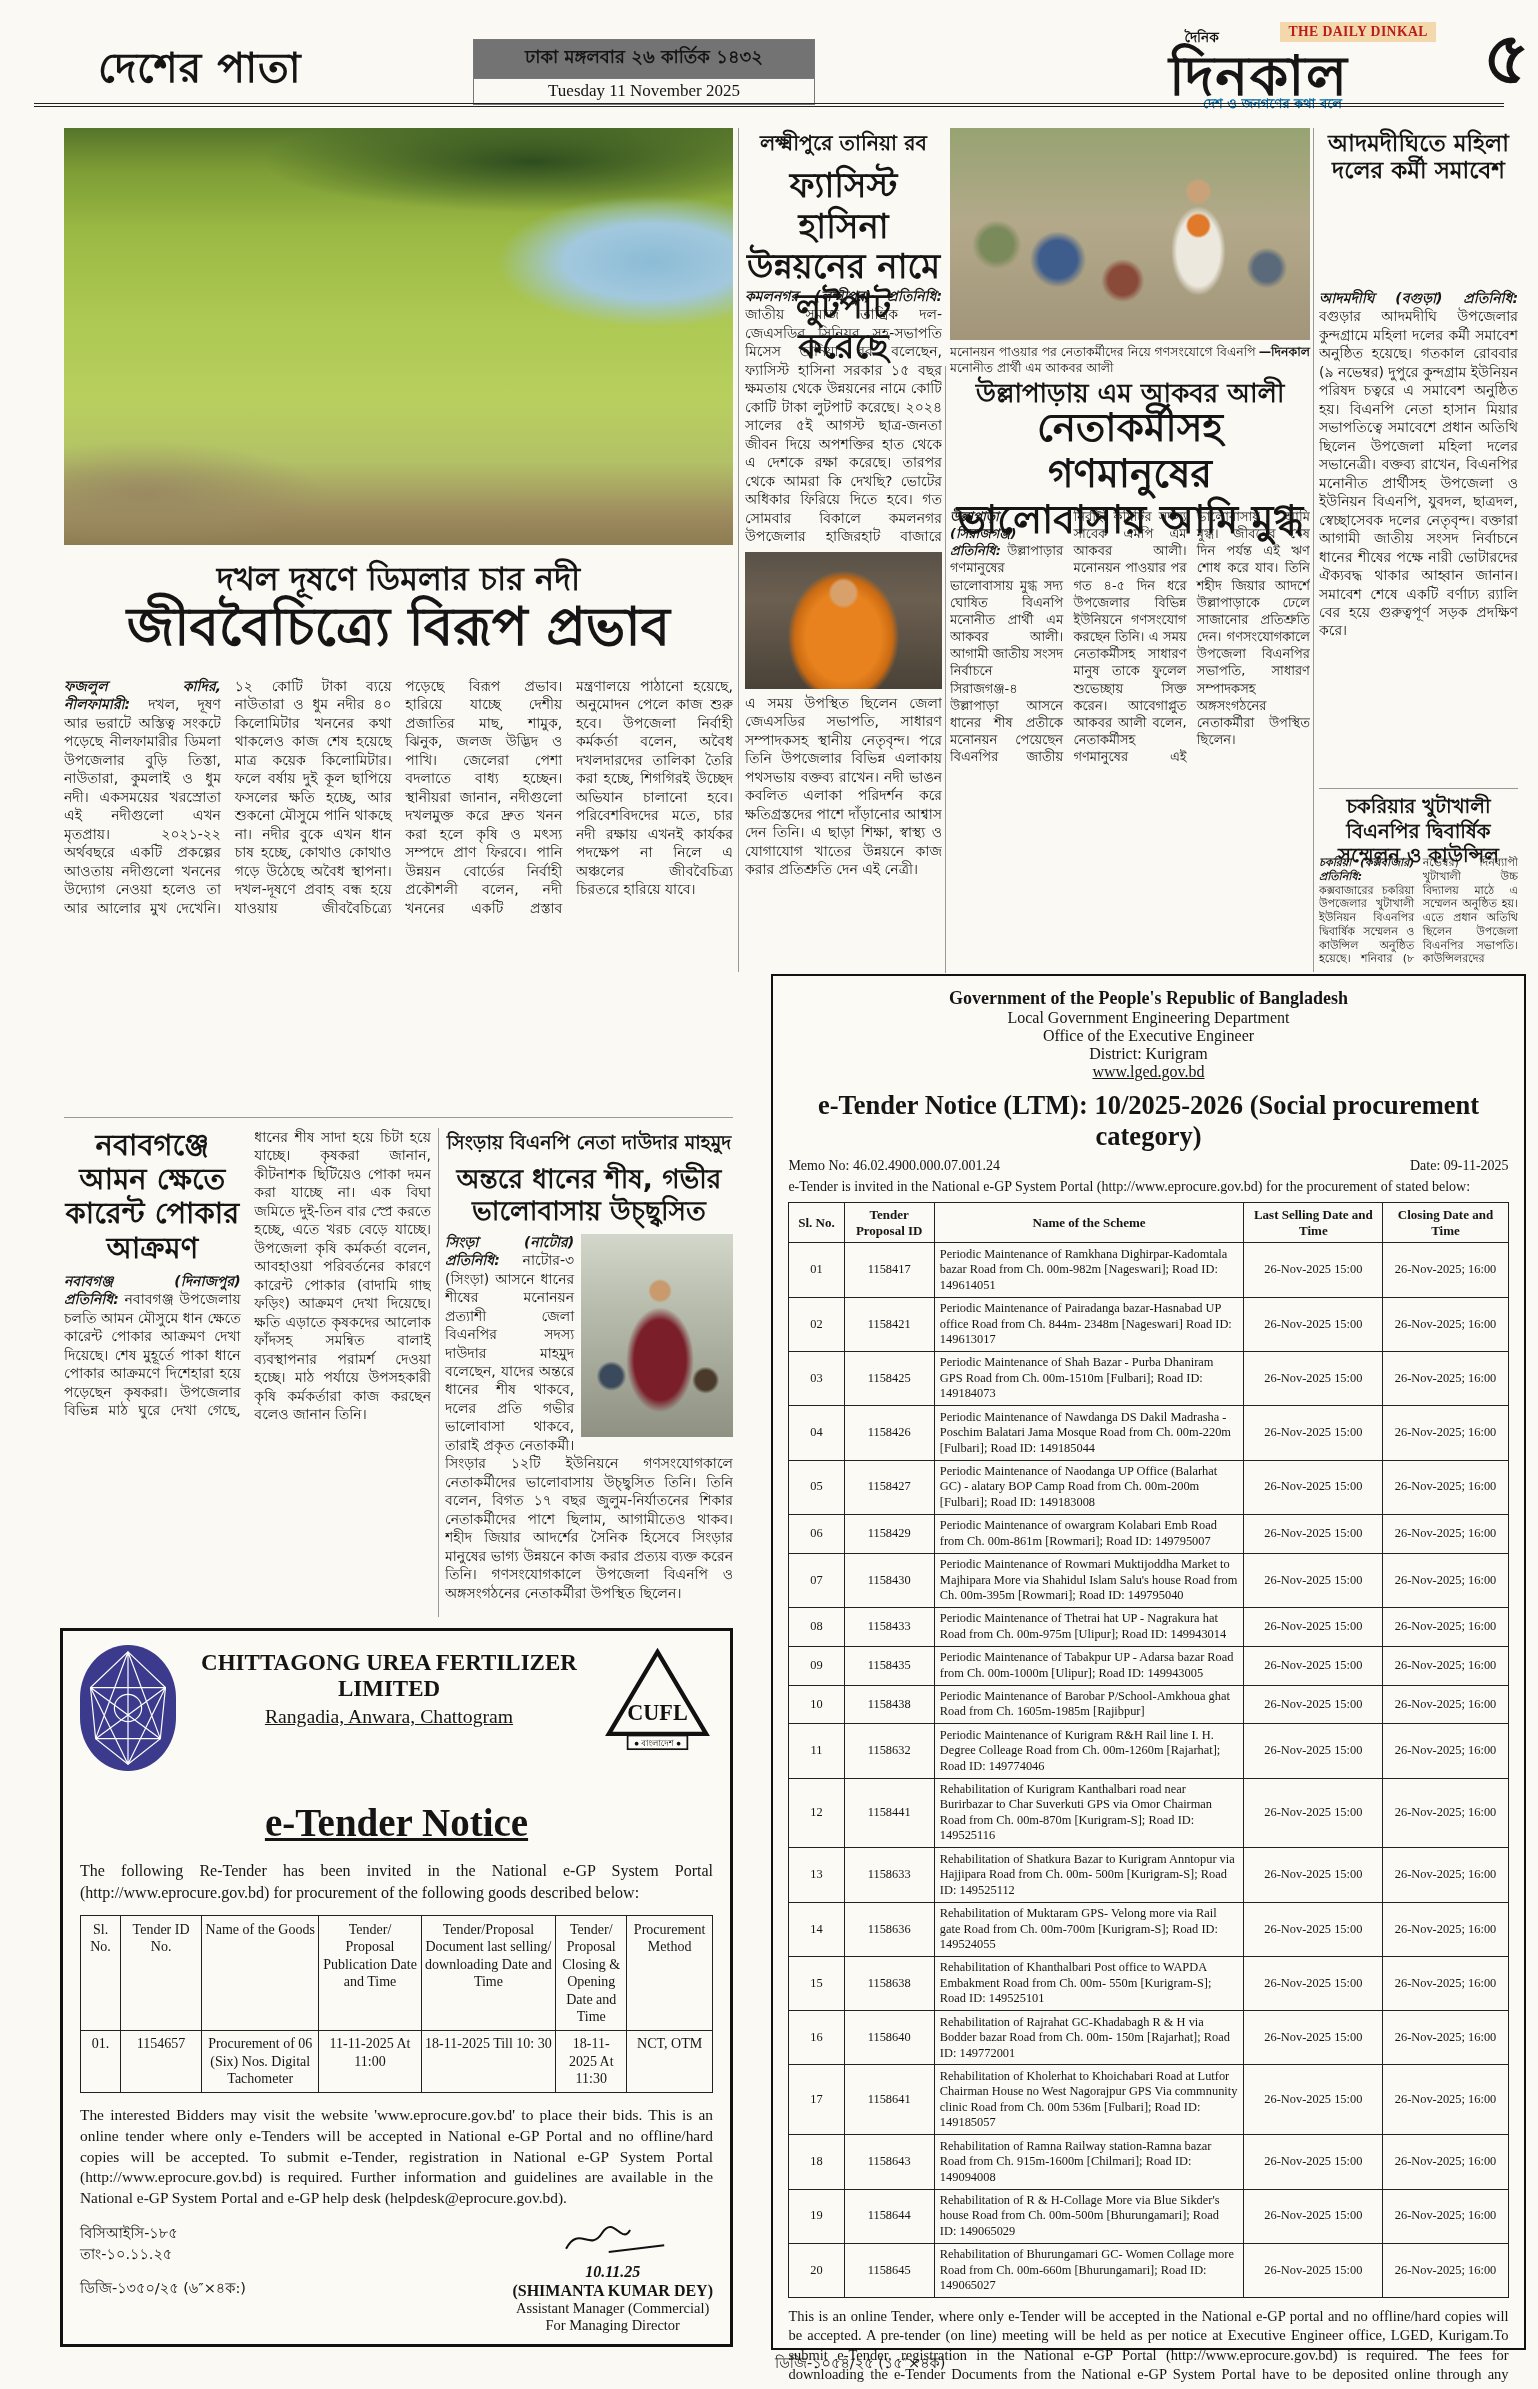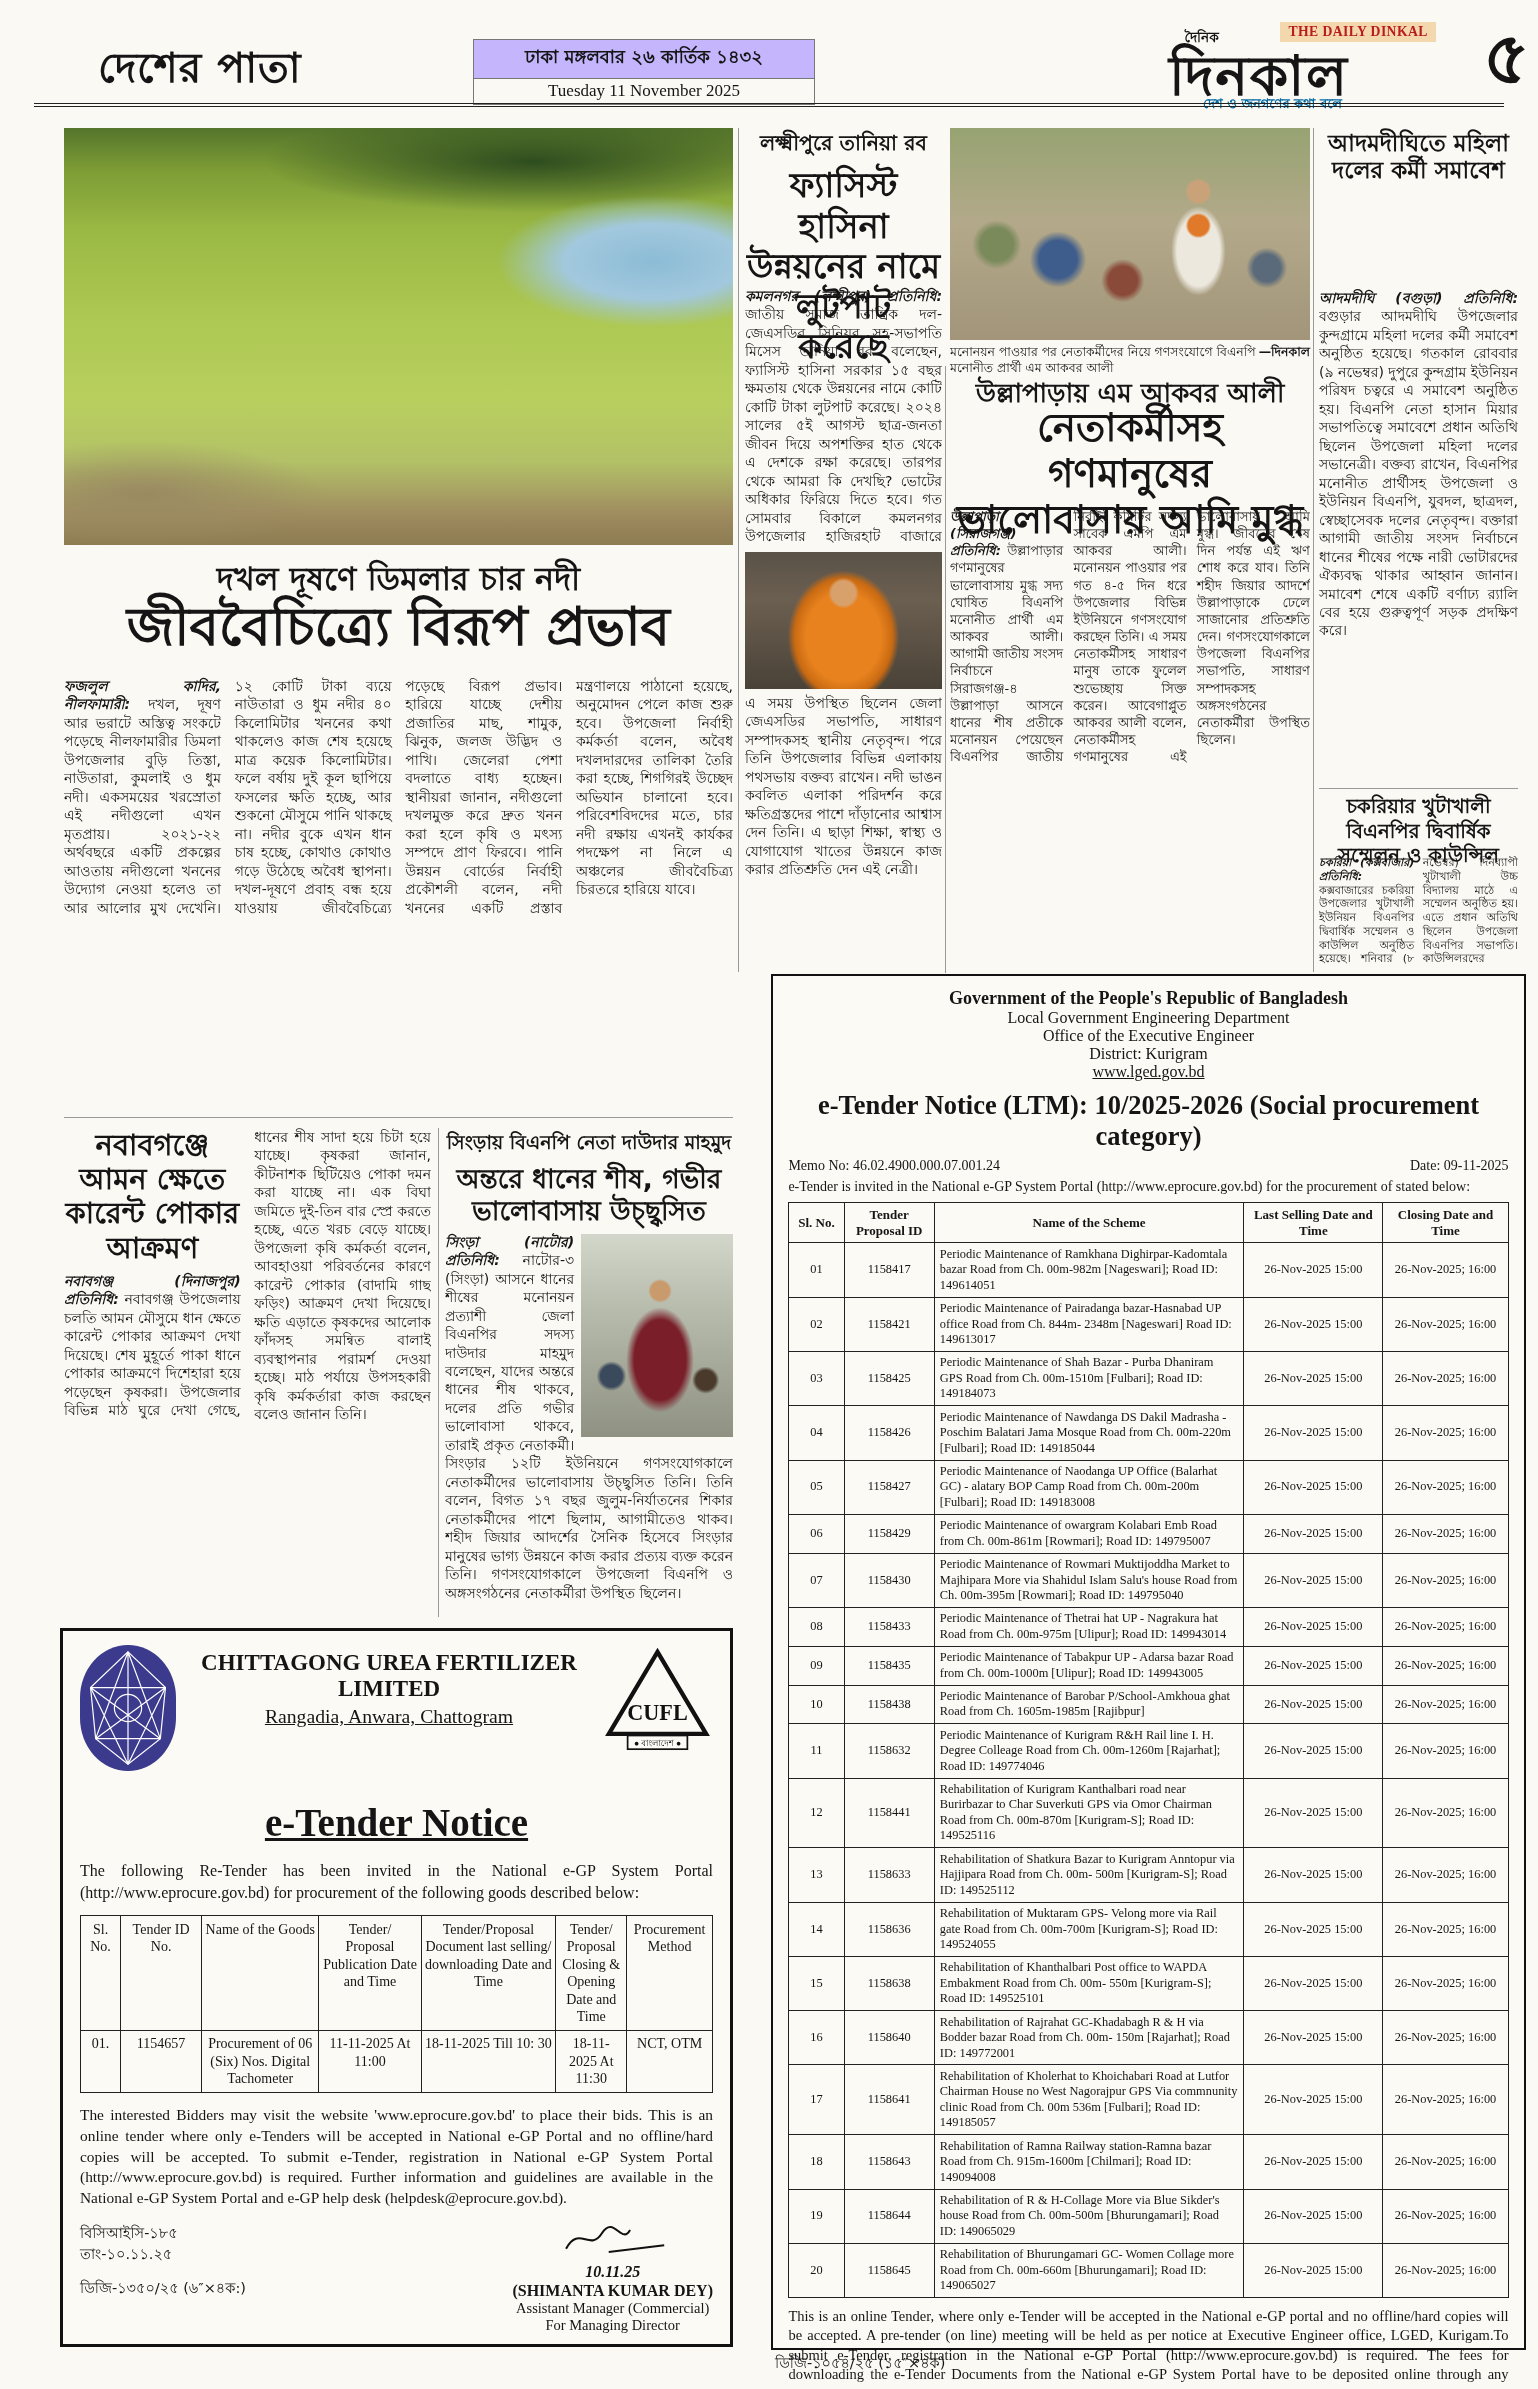--- a/index.html
+++ b/index.html
@@ -7,21 +7,21 @@
         font-family:"Liberation Sans",sans-serif;overflow:hidden;}
   .bn{font-family:"DejaVu Sans","Liberation Sans",sans-serif;}
   .en{font-family:"Liberation Serif",serif;}
   .abs{position:absolute;}
   .center{text-align:center;}
   .just{text-align:justify;}
 
   
   .section-label{left:98px;top:36px;font-size:41px;font-weight:bold;letter-spacing:0.9px;}
   .datebox{left:473px;top:39px;width:340px;border:0.9px solid #777;}
-  .datebox .bn-date{background:#c4b5fd;border-bottom:0.9px solid #777;font-size:18px;font-weight:bold;padding:3.4px 8.5px;text-align:center;}
+  .datebox .bn-date{background:#737373;border-bottom:0.9px solid #777;font-size:18px;font-weight:bold;padding:3.4px 8.5px;text-align:center;}
   .datebox .en-date{font-size:17px;padding:2.6px 8.5px;text-align:center;font-family:"Liberation Serif",serif;}
   .masthead{left:1169px;top:20.5px;width:308px;height:79px;}
   .mh-daily{position:absolute;left:15.4px;top:5.1px;font-size:13.7px;font-weight:bold;}
   .mh-en{position:absolute;left:111px;top:1.7px;background:#f3d8ad;color:#b91c1c;font-weight:bold;
          font-size:13.7px;padding:1.7px 8.5px;letter-spacing:0.4px;}
   .mh-name{position:absolute;left:0;top:13.7px;font-size:55px;font-weight:bold;letter-spacing:1.7px;}
   .mh-tag{position:absolute;left:34px;top:73px;font-size:13px;font-weight:bold;color:#0369a1;}
   .page-num{left:1483px;top:22px;font-size:72px;font-weight:bold;line-height:1;}
   .header-rule{left:34px;top:103px;width:1470px;border-top:1.7px solid #222;border-bottom:0.9px solid #222;height:1.7px;}
 

